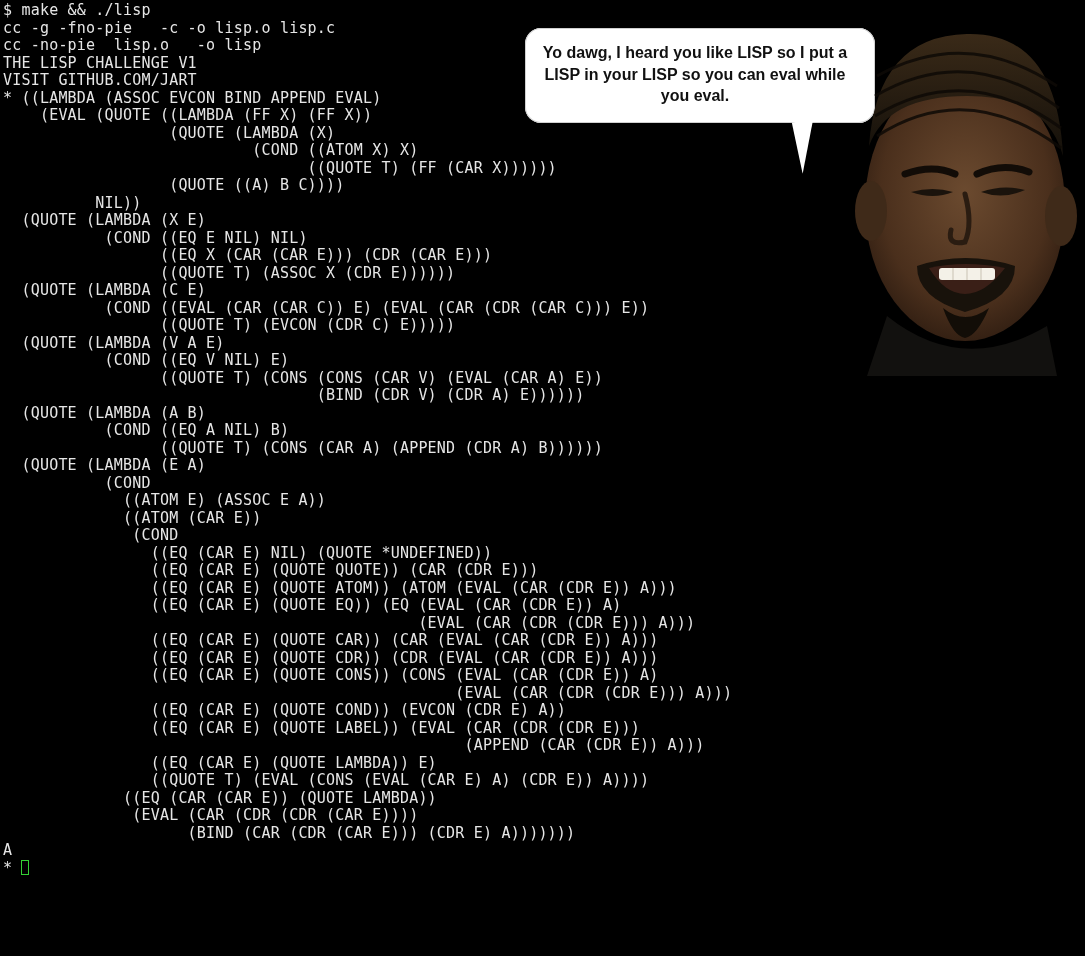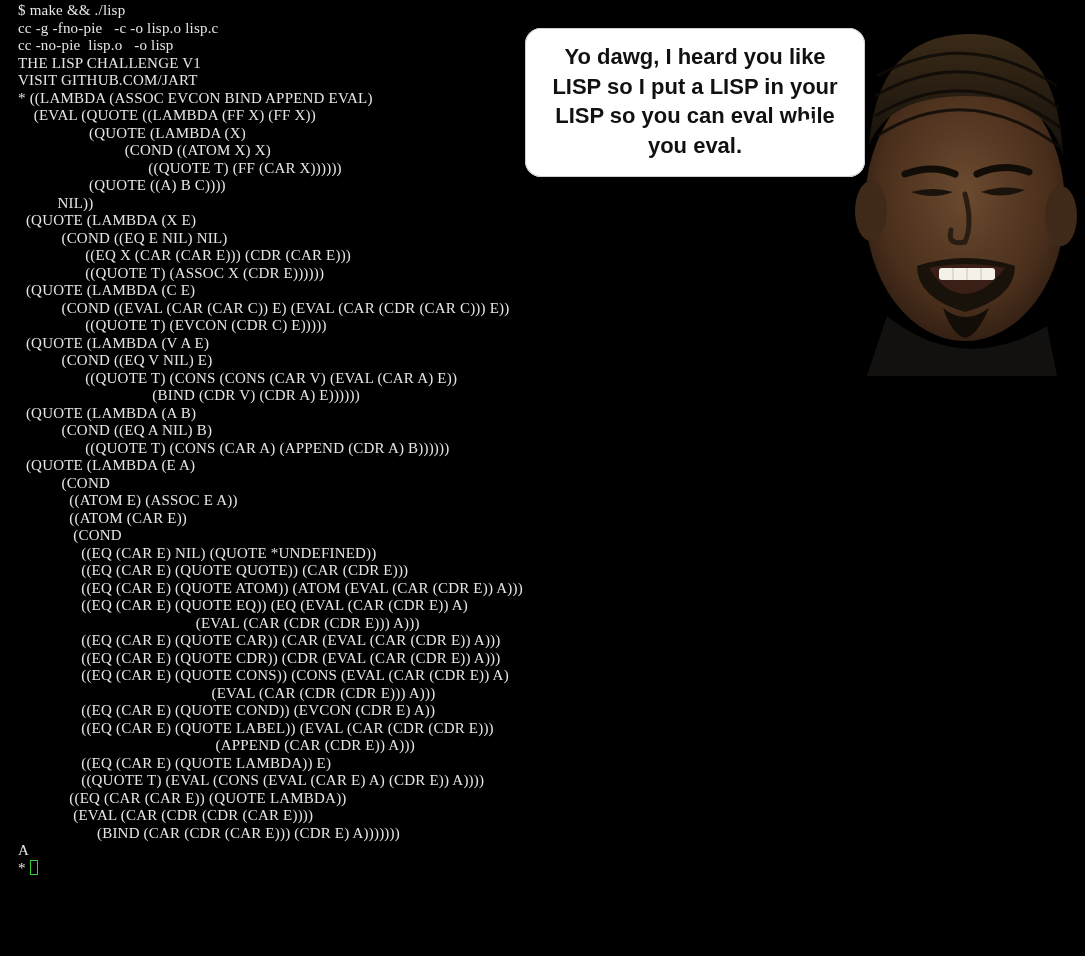--- a/index.html
+++ b/index.html
@@ -11,23 +11,22 @@
     overflow: hidden;
     font-family: "Consolas", "Menlo", "DejaVu Sans Mono", monospace;
     font-stretch: condensed;
     font-size: 15px;
     line-height: 17.5px;
     color: #e6e6e6;
     position: relative;
   }
   .terminal {
     white-space: pre;
-    padding: 2px 4px 0 18px;
+    padding: 2px 4px 0 3px;
     letter-spacing: 0.2px;
-    font-family: Liberation Serif, serif;
   }
   .cursor {
     display: inline-block;
     width: 8px;
     height: 15px;
     border: 1px solid #34d034;
     box-sizing: border-box;
     vertical-align: -2px;
   }
   .meme {
@@ -39,24 +38,24 @@
     pointer-events: none;
   }
   .speech-bubble {
     position: absolute;
     top: 24px;
     left: 0;
     width: 308px;
     background: #fff;
     color: #111;
     border-radius: 16px;
-    padding: 14px 16px 16px 16px;
+    padding: 14px 26px 16px 16px;
     font-family: "Arial Black", Arial, sans-serif;
     font-weight: 900;
-    font-size: 22px;
+    font-size: 16px;
     line-height: 1.35;
     text-align: center;
     box-shadow: inset 0 0 0 1px #d0d0d0;
   }
   .speech-tail {
     position: absolute;
     top: 116px;
     left: 272px;
     width: 0;
     height: 0;

